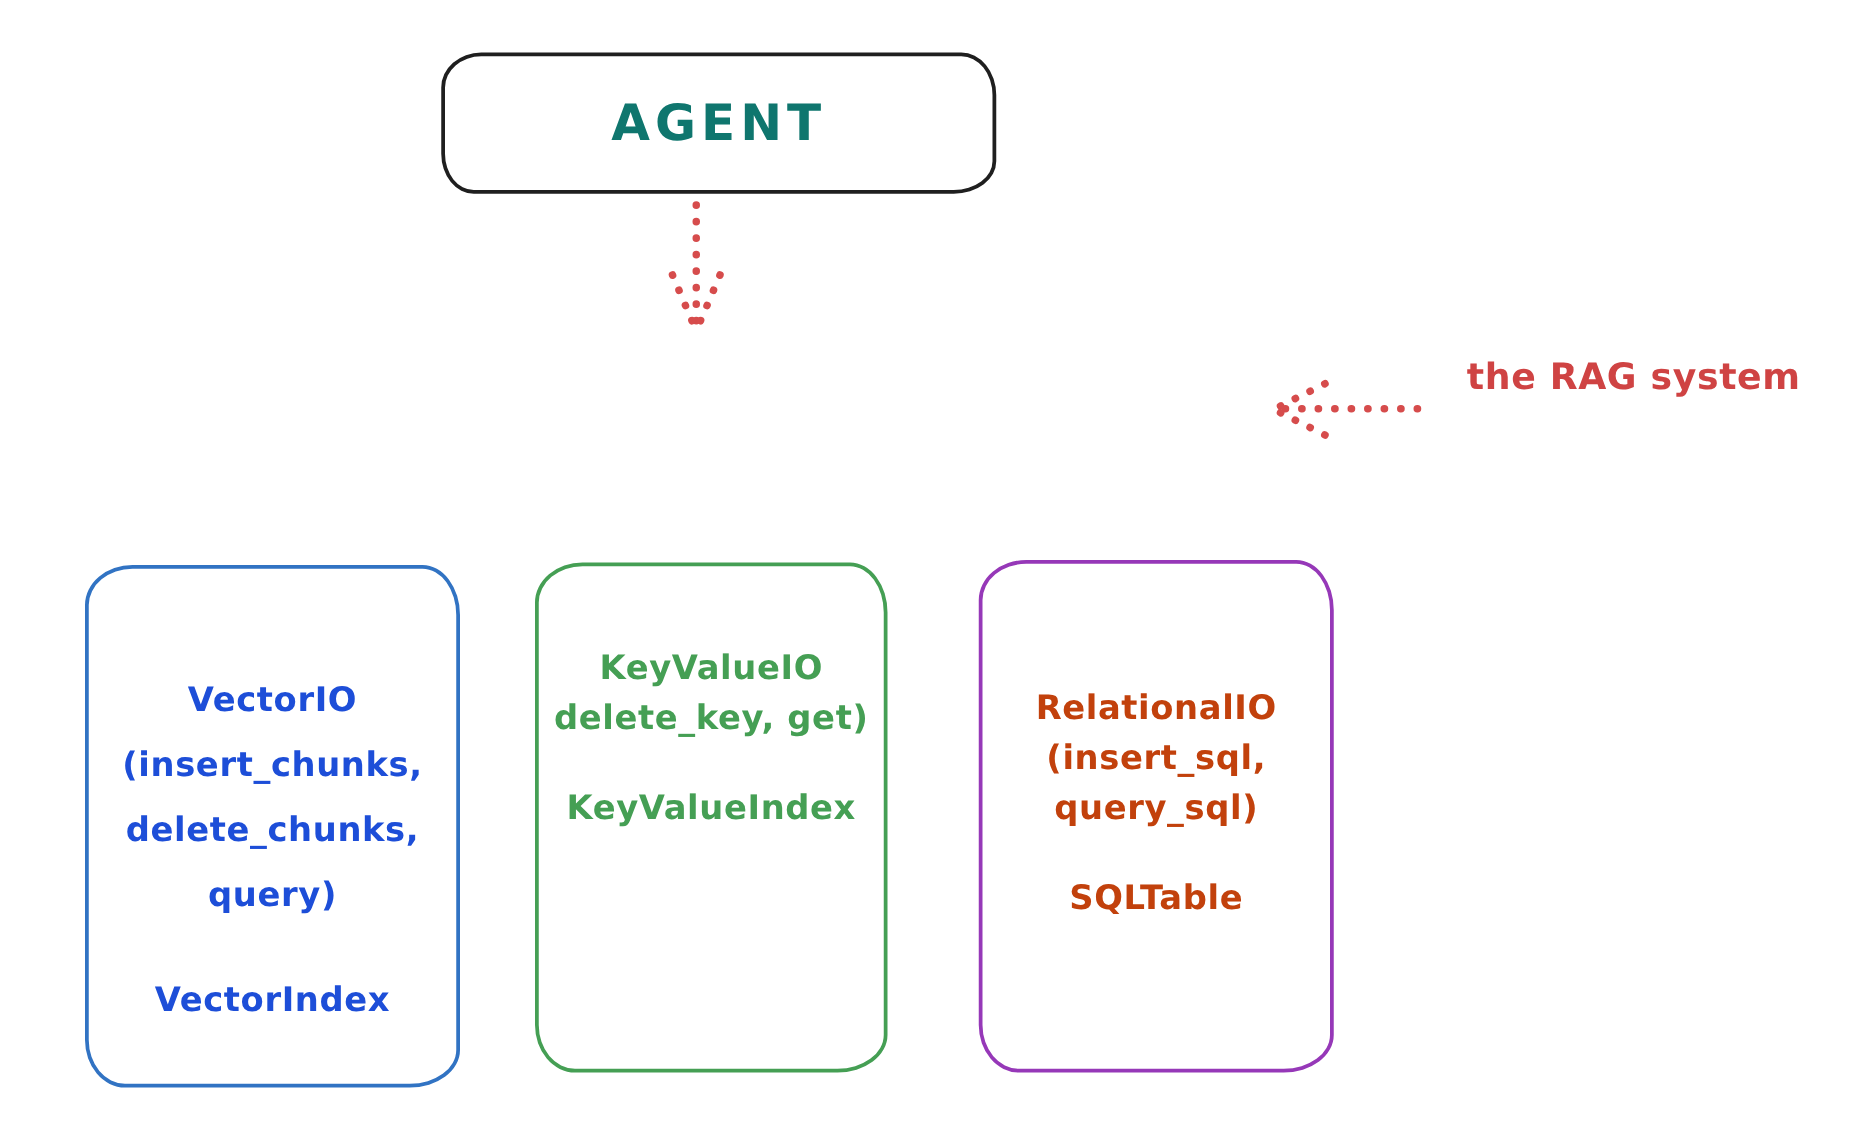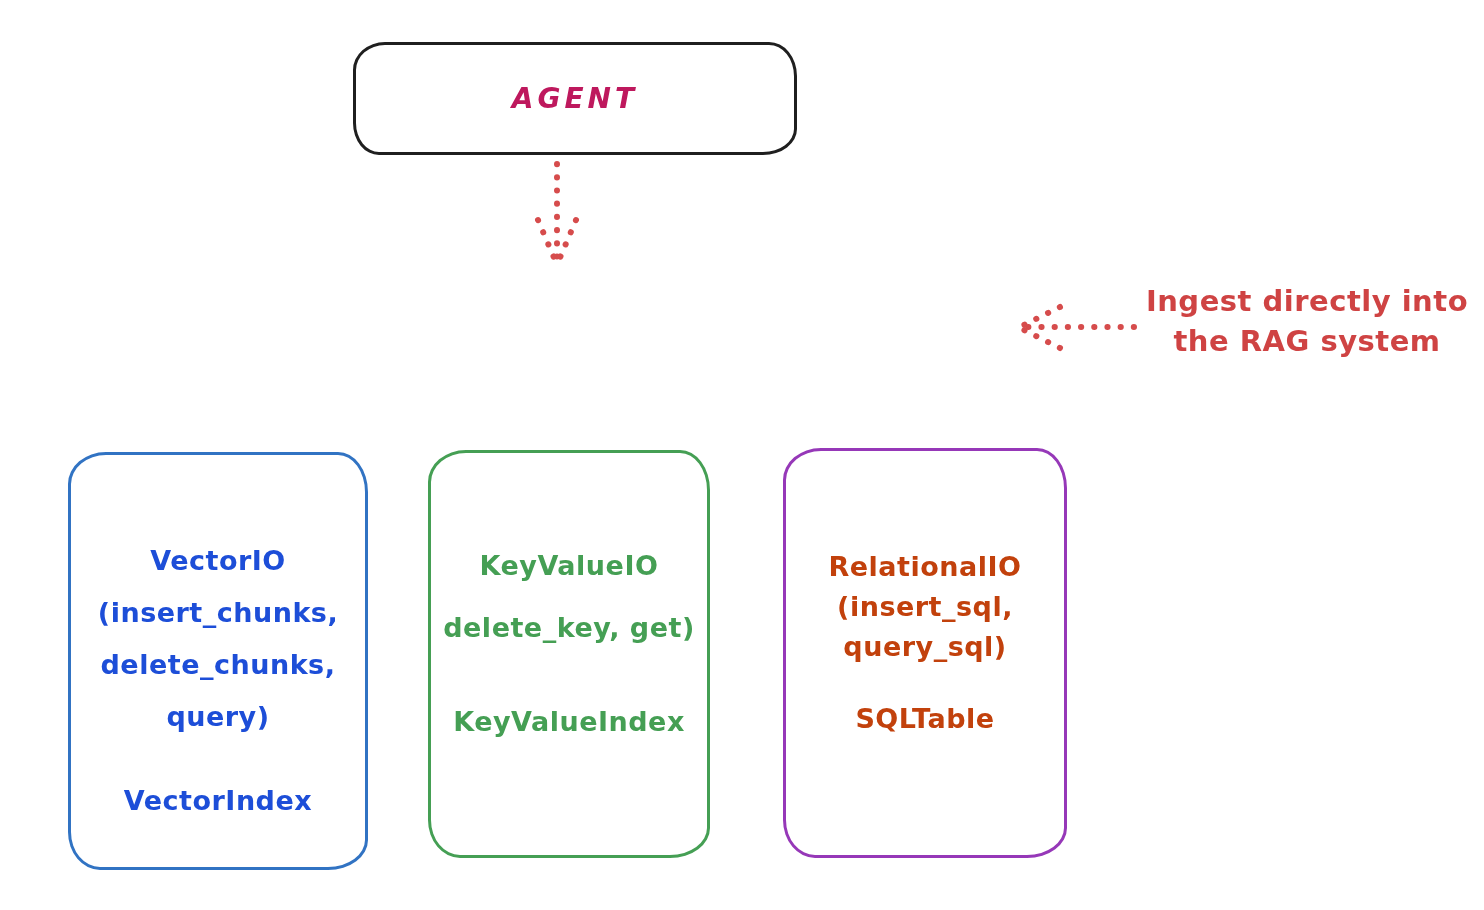--- a/index.html
+++ b/index.html
@@ -27,25 +27,24 @@
   .sketchy {
     border-radius: 32px 28px 34px 26px / 28px 34px 26px 32px;
   }
 
   .agent-box {
     left: 353px; top: 42px;
     width: 444px; height: 113px;
     border: 3.5px solid #1f1f1f;
   }
   .agent-label {
-    font-size: 28px;
+    font-size: 40px;
     font-weight: bold;
     letter-spacing: 4px;
-    color: #be185d;
-    font-style: italic;
+    color: #0f766e;
   }
 
   .rag-box {
     left: 155px; top: 270px;
     width: 825px; height: 122px;
     border: 3.5px solid #1f1f1f;
   }
   .rag-label {
     font-size: 30px;
     font-weight: 600;
@@ -88,22 +87,21 @@
     border: 3.5px solid #3173c3;
     color: #1d4ed8;
     padding-top: 86px;
     gap: 12px;
   }
   .keyvalue-box {
     left: 428px; top: 450px;
     width: 282px; height: 408px;
     border: 3.5px solid #459f54;
     color: #459f54;
-    padding-top: 93px;
-    gap: 22px;
+    padding-top: 62px;
   }
   .relational-box {
     left: 783px; top: 448px;
     width: 284px; height: 410px;
     border: 3.5px solid #9638b8;
     color: #c2410c;
     padding-top: 96px;
   }
   .index-label {
     margin-top: 32px;
@@ -130,21 +128,20 @@
 
   <svg class="arrow-svg arrow-left-svg" width="126" height="66" viewBox="0 0 126 66">
     <g stroke="#d64c4c" stroke-width="6" stroke-linecap="round" fill="none" stroke-dasharray="0.2 13">
       <path d="M122 31 L12 31"></path>
       <path d="M48 11 L10 30"></path>
       <path d="M48 52 L10 33"></path>
     </g>
   </svg>
 
   <div class="annotation">
-    <span class="line">Ingest directly into</span>
     <span class="line">the RAG system</span>
   </div>
 
   <div class="box storage-box vector-box">
     <span class="line">VectorIO</span>
     <span class="line">(insert_chunks,</span>
     <span class="line">delete_chunks,</span>
     <span class="line">query)</span>
     <span class="line index-label">VectorIndex</span>
   </div>

